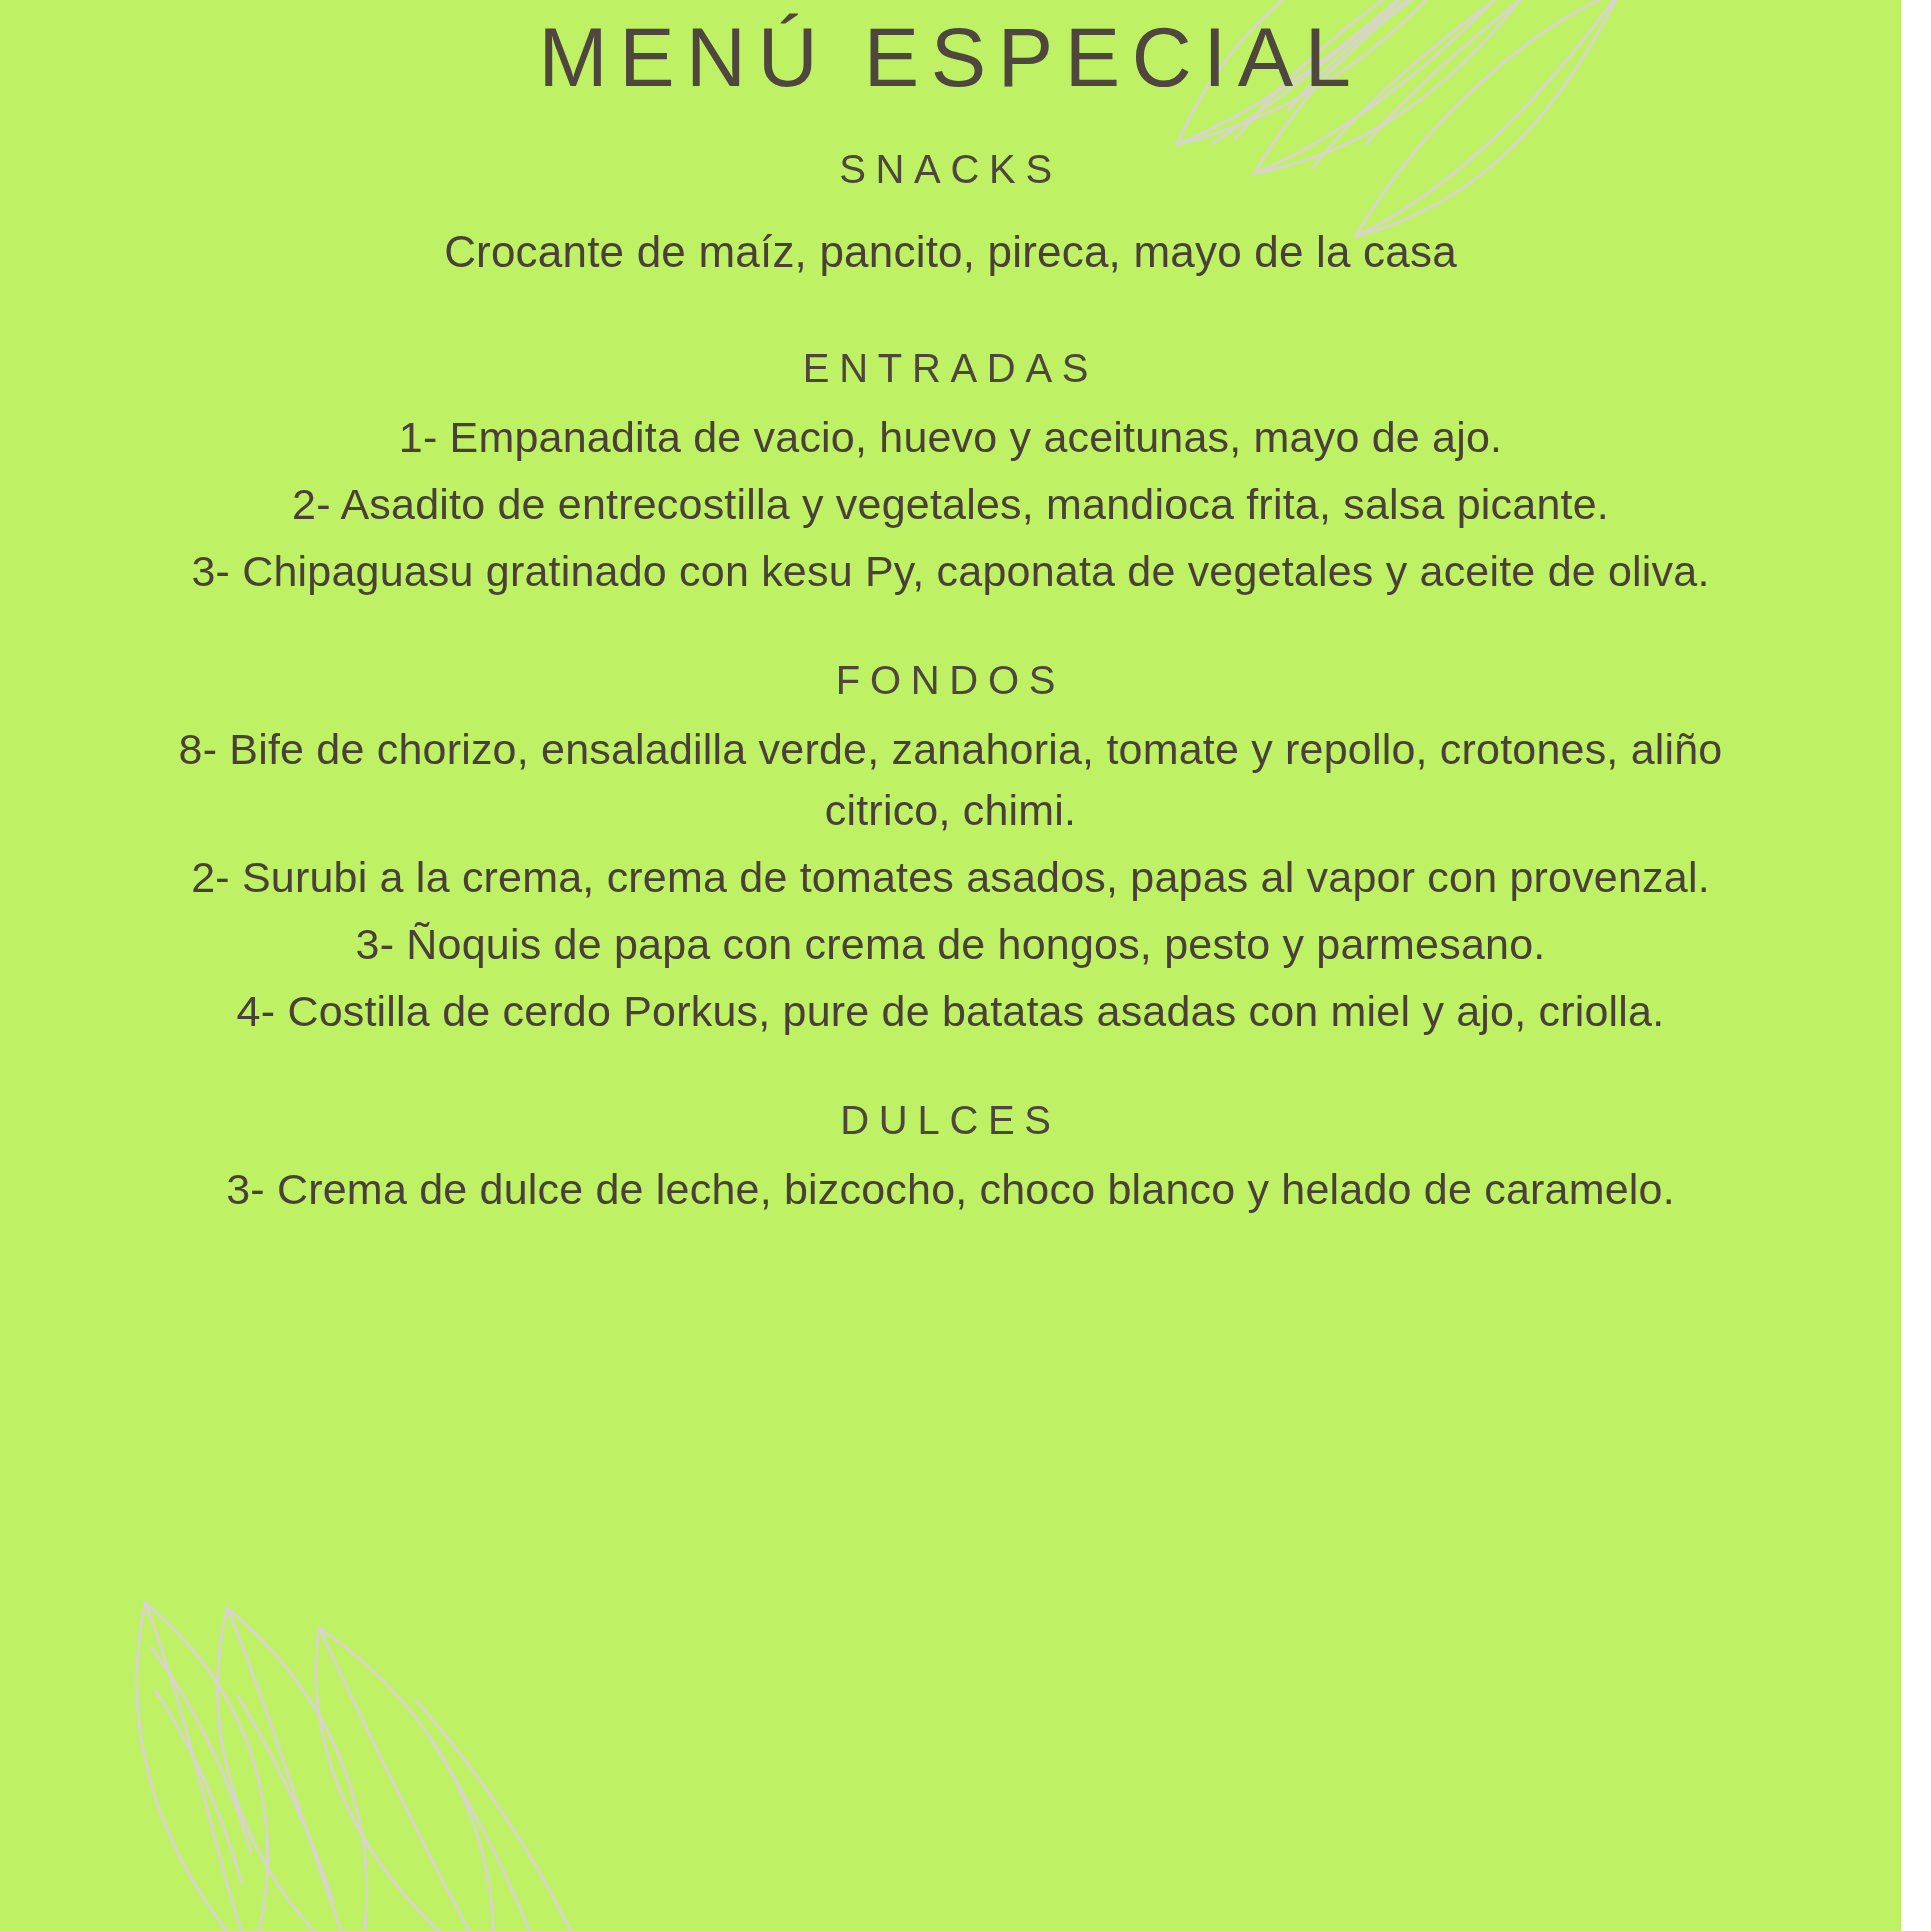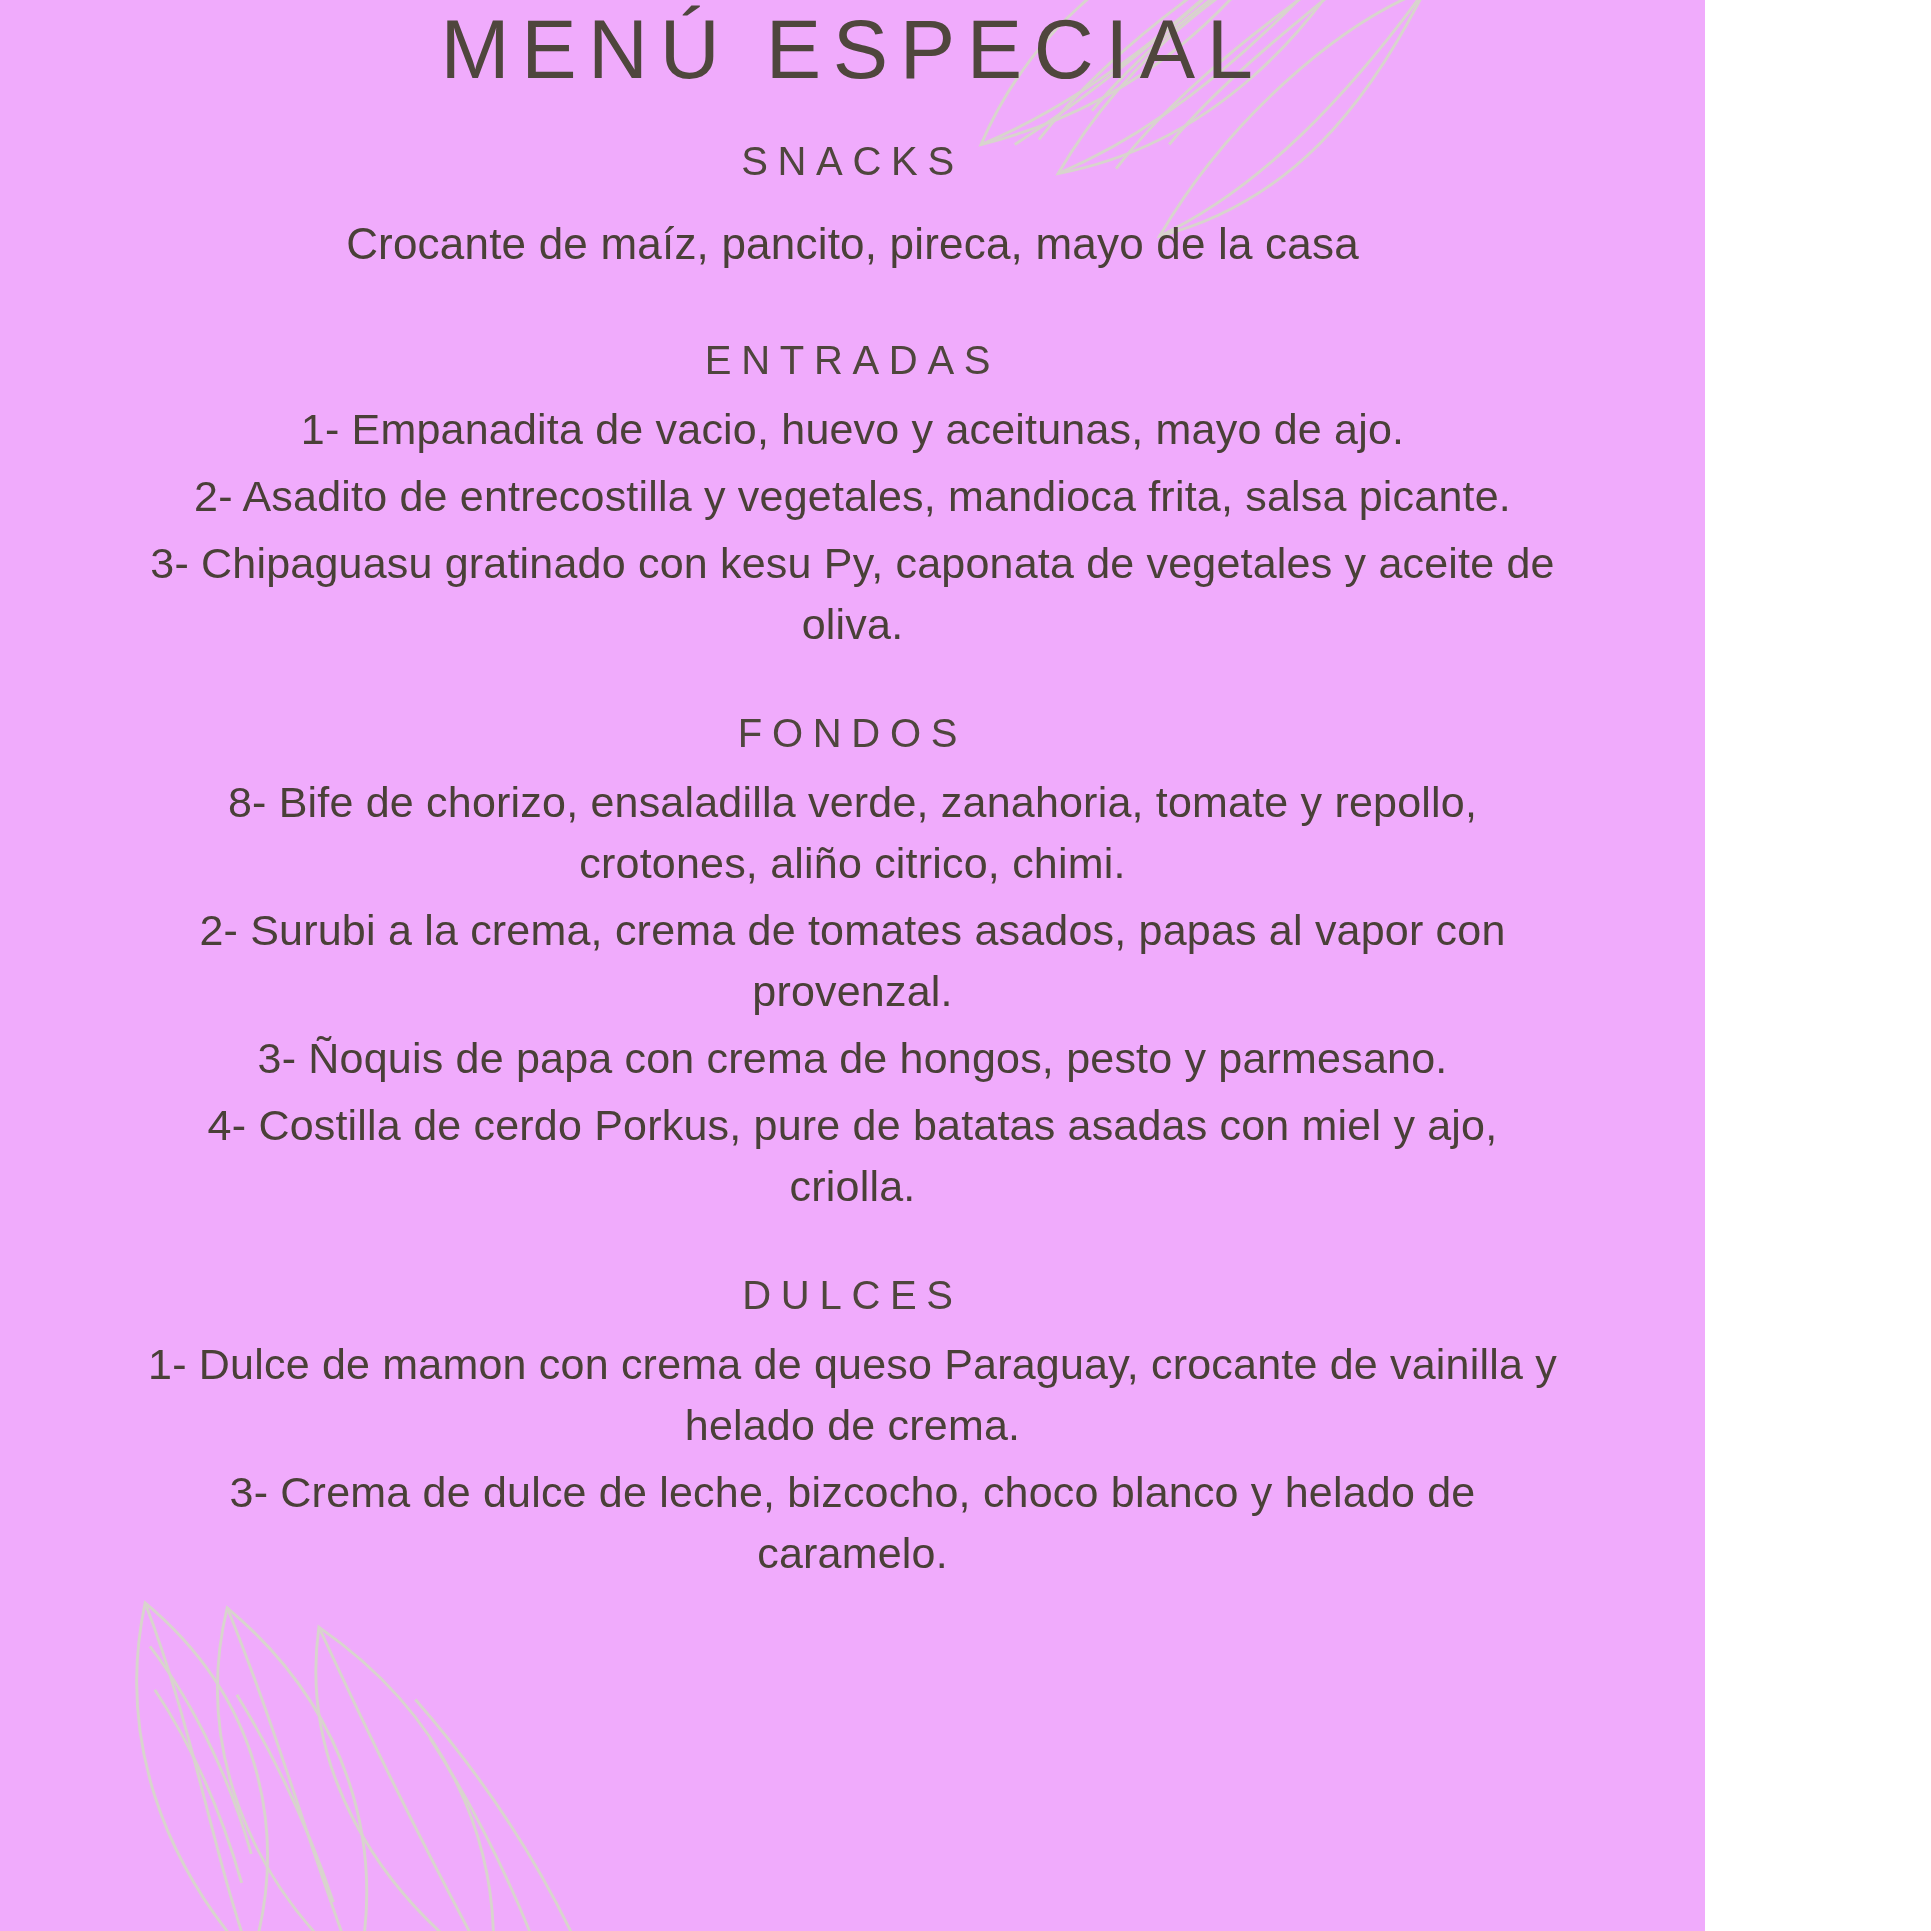--- a/index.html
+++ b/index.html
@@ -11,25 +11,25 @@
     width: 1931px;
     height: 1931px;
     overflow: hidden;
     font-family: "Liberation Sans", sans-serif;
     color: #4a4038;
     position: relative;
   }
 
   .menu-page {
     position: relative;
-    width: 1705px;
+    width: 1901px;
     height: 1931px;
     box-sizing: border-box;
-    padding: 4px 116px;
-    background: #f0abfc;
+    padding: 12px 116px;
+    background: #bef264;
     overflow: hidden;
   }
 
   
   .leaf-deco {
     position: absolute;
     pointer-events: none;
     opacity: 1;
   }
   .leaf-top-right {
@@ -170,20 +170,19 @@
         <li class="section-item">8- Bife de chorizo, ensaladilla verde, zanahoria, tomate y repollo, crotones, aliño citrico, chimi.</li>
         <li class="section-item">2- Surubi a la crema, crema de tomates asados, papas al vapor con provenzal.</li>
         <li class="section-item">3- Ñoquis de papa con crema de hongos, pesto y parmesano.</li>
         <li class="section-item">4- Costilla de cerdo Porkus, pure de batatas asadas con miel y ajo, criolla.</li>
       </ul>
     </section>
 
     <section class="section">
       <h2 class="section-heading">DULCES</h2>
       <ul class="section-items dulces-list">
-        <li class="section-item">1- Dulce de mamon con crema de queso Paraguay, crocante de vainilla y helado de crema.</li>
         <li class="section-item">3- Crema de dulce de leche, bizcocho, choco blanco y helado de caramelo.</li>
       </ul>
     </section>
 
   </div>
 </div>
 
 
 </body></html>

